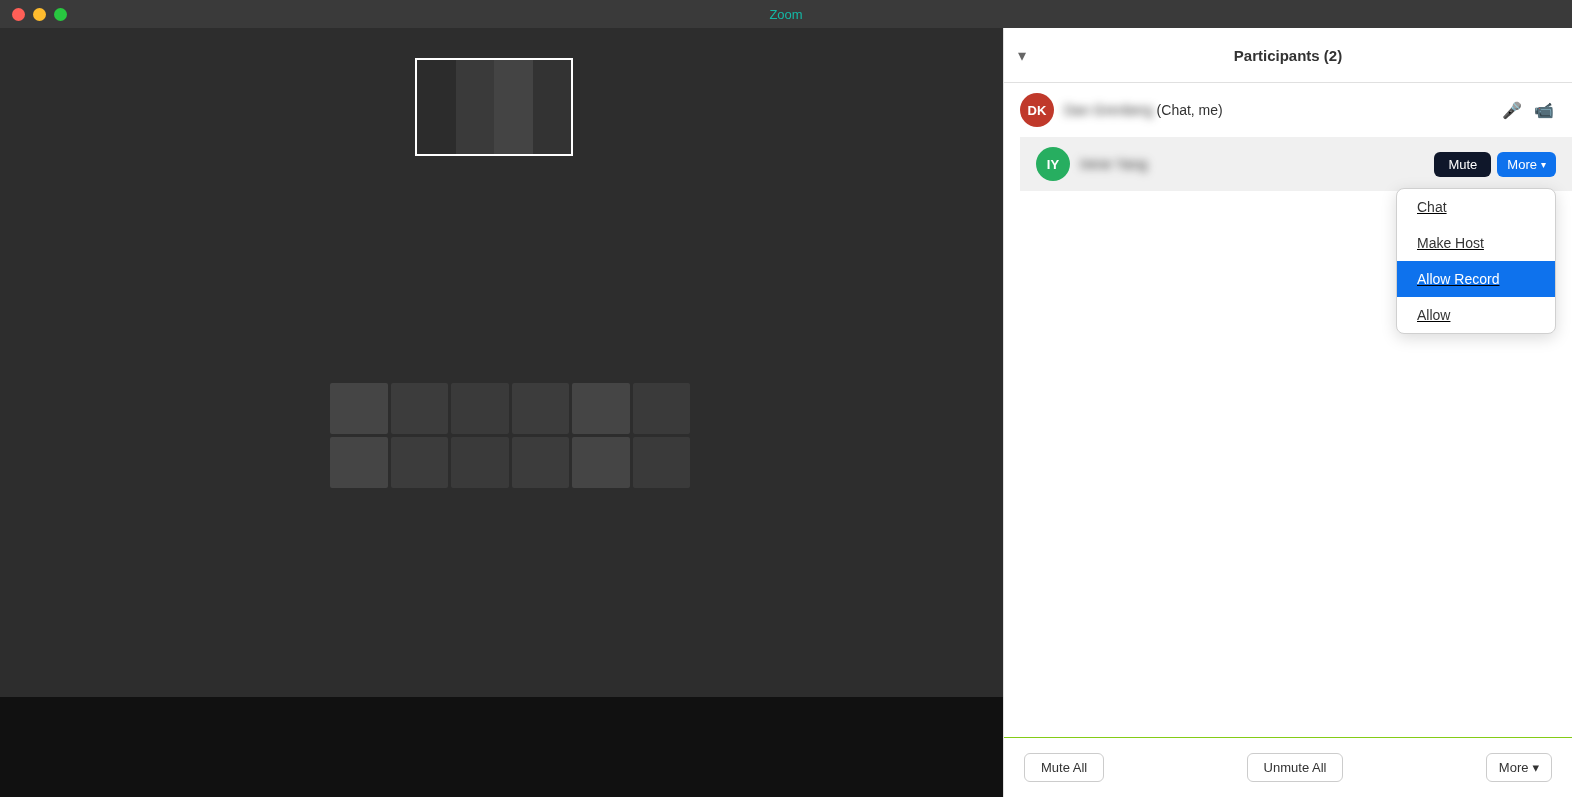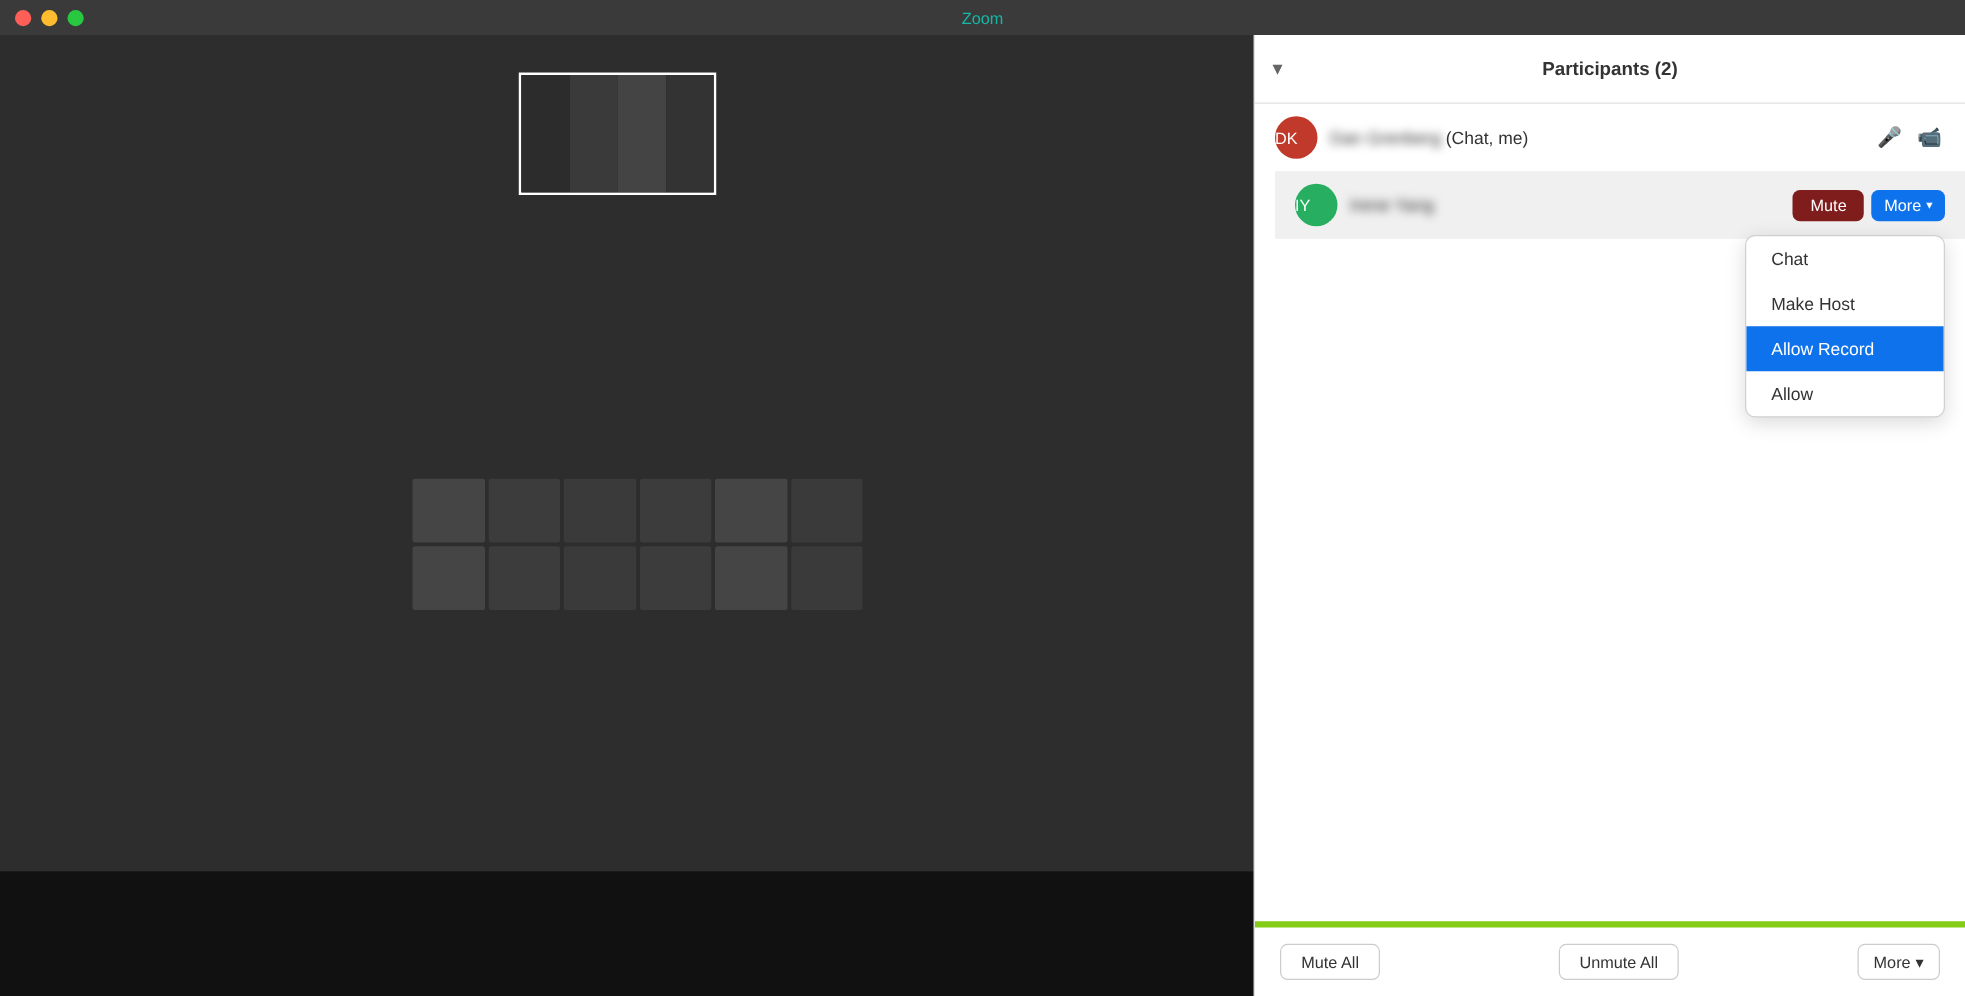--- a/index.html
+++ b/index.html
@@ -174,22 +174,23 @@
       background: #f0f0f0;
       margin-left: 16px;
     }
 
     .avatar {
       width: 34px;
       height: 34px;
       border-radius: 50%;
       display: flex;
       align-items: center;
-      font-size: 13px;
-      font-weight: 400;
+      justify-content: center;
+      font-size: 13px;
+      font-weight: 700;
       color: white;
       flex-shrink: 0;
     }
     .avatar-dk { background: #c0392b; }
     .avatar-iy { background: #27ae60; }
 
     .participant-name {
       flex: 1;
       font-size: 14px;
       color: #333;
@@ -209,21 +210,21 @@
       padding: 2px;
     }
 
     .action-buttons {
       display: flex;
       gap: 6px;
       align-items: center;
     }
 
     .btn-mute {
-      background: #7f1d1d;
+      background: #0f172a;
       color: white;
       border: none;
       border-radius: 6px;
       padding: 5px 14px;
       font-size: 13px;
       cursor: pointer;
       font-weight: 500;
     }
 
     .btn-more {
@@ -249,37 +250,38 @@
       position: absolute;
       top: 36px;
       right: 0;
       background: white;
       border: 1px solid #d0d0d0;
       border-radius: 8px;
       box-shadow: 0 4px 16px rgba(0,0,0,0.15);
       min-width: 160px;
       z-index: 100;
       overflow: hidden;
+      text-decoration: underline;
     }
     .dropdown-item {
       padding: 10px 20px;
       font-size: 14px;
       color: #333;
       cursor: pointer;
       white-space: nowrap;
     }
     .dropdown-item.active {
       background: #0e72ed;
       color: white;
     }
 
     
     .sidebar-footer {
       height: 60px;
-      border-top: 5px solid #84cc16;
+      border-top: 1px solid #84cc16;
       display: flex;
       align-items: center;
       justify-content: space-between;
       padding: 0 20px;
       flex-shrink: 0;
     }
     .footer-btn {
       background: none;
       border: 1px solid #ccc;
       border-radius: 6px;

